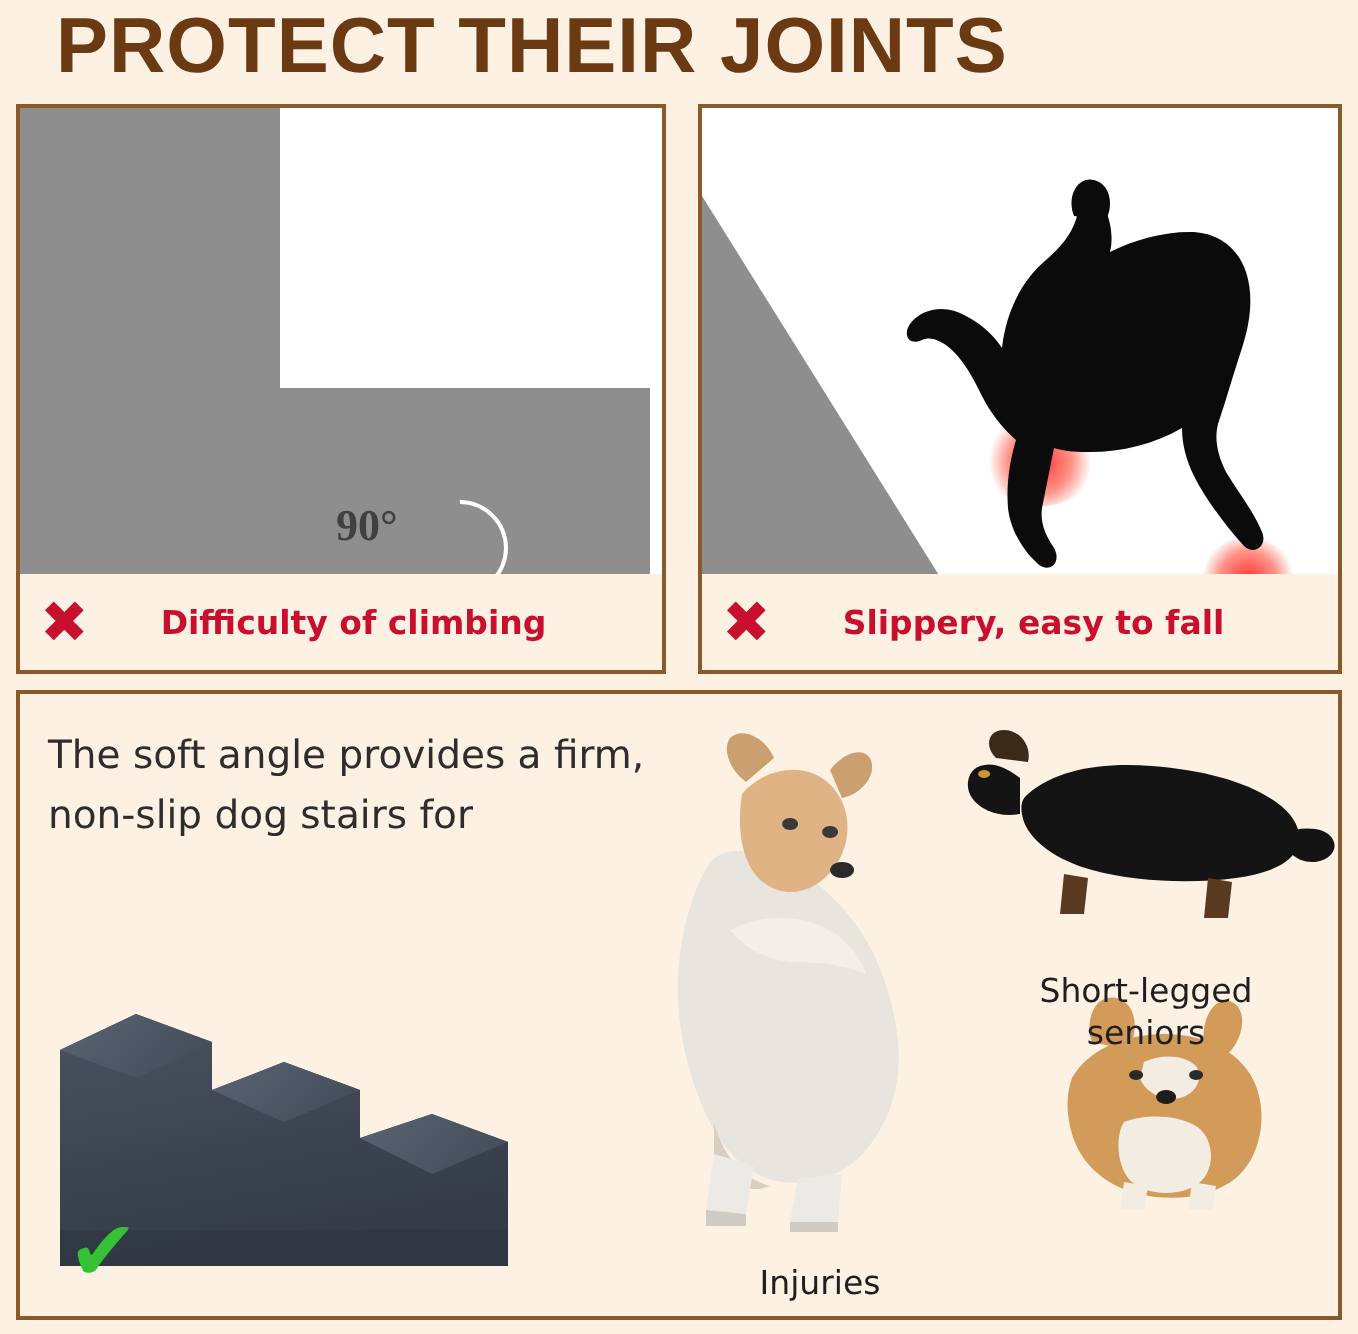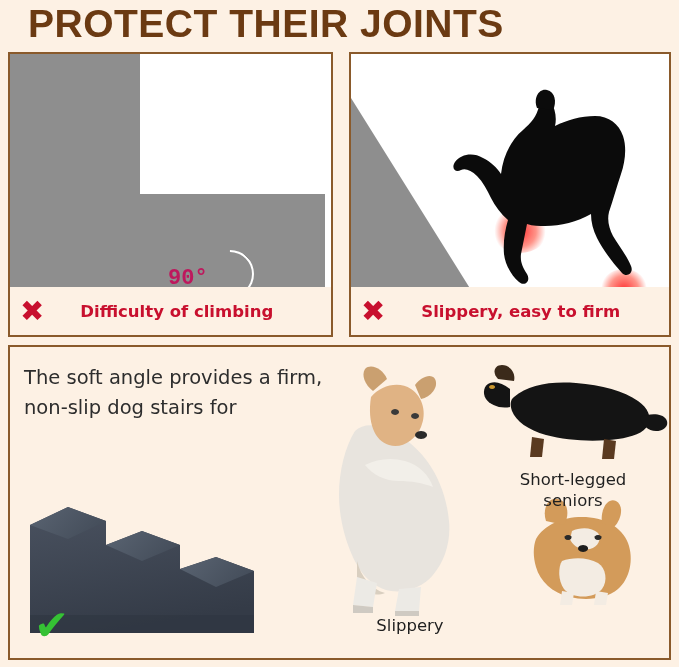--- a/index.html
+++ b/index.html
@@ -39,25 +39,25 @@
 
   
   .step-shape{
     position:absolute;
     background:#8e8e8e;
   }
   #step-low  { left:0px;  top:140px; width:315px; height:145px;}
   #step-high { left:0px;  top:0px;   width:130px; height:145px;}
   .angle-label{
     position:absolute;
-    left:158px;top:212px;
-    color:#be185d;
+    left:158px;top:196px;
+    color:#404040;
     font-size:22px;
     font-weight:bold;
-    font-family:Liberation Mono, monospace;
+    font-family:Liberation Serif, serif;
   }
   .angle-arc{
     position:absolute;
     left:196px;top:196px;
     width:44px;height:44px;
     border:2px solid #ffffff;
     border-radius:50%;
     border-left-color:transparent;
     border-bottom-color:transparent;
     transform:rotate(45deg);
@@ -129,20 +129,21 @@
     line-height:1;
     font-family:"DejaVu Sans", sans-serif;
   }
   .lbl{
     position:absolute;
     color:#1f1f1f;
     font-size:16.5px;
     text-align:center;
     font-family:"DejaVu Sans", sans-serif;
     line-height:21px;
+    margin-top:16px;
   }
   #lbl-short{ left:488px; top:122px; width:150px;}
   #lbl-inj  { left:330px; top:268px; width:140px;}
   #lbl-old  { left:470px; top:268px; width:190px;}
 </style>
 </head>
 <body>
 
 <div class="page">
 
@@ -166,21 +167,21 @@
     <div class="glow" id="glow1"></div>
     <div class="glow" id="glow2"></div>
 
     <svg class="dogsil" width="322" height="285" viewBox="0 0 322 285">
       <path fill="#0b0b0b" d="M150 120 C152 102 160 86 172 76 C180 69 186 62 188 52 C190 44 196 42 200 48 C204 54 206 64 204 72 C216 66 230 62 244 62 C258 62 268 70 272 82 C276 94 274 108 270 120 C266 132 262 146 258 158 C256 166 258 174 262 182 C268 192 276 202 280 212 C283 219 276 224 271 219 C262 209 252 196 246 184 C242 176 240 168 240 160 C226 168 210 172 194 172 C188 172 182 172 176 170 C174 180 172 190 170 200 C169 208 172 214 176 220 C180 227 174 233 168 228 C160 221 154 210 153 200 C152 188 154 176 157 166 C150 160 144 152 140 144 C136 136 132 128 126 122 C120 116 114 114 110 116 C104 119 100 114 104 108 C110 100 122 98 132 104 C140 108 146 114 150 120 Z"></path>
       <path fill="#0b0b0b" d="M186 54 C182 44 188 34 196 36 C204 38 206 48 202 56 Z"></path>
     </svg>
 
     <div class="caption">
       <span class="x-mark">✖</span>
-      <span class="cap-text">Slippery, easy to firm</span>
+      <span class="cap-text">Slippery, easy to fall</span>
     </div>
   </div>
 
   <div class="panel" id="panel-main">
 
     <div class="main-text">
       <div>The soft angle provides a firm,</div>
       <div>non-slip dog stairs for</div>
     </div>
 
@@ -240,16 +241,16 @@
       <path fill="#2a2a2a" d="M96 48 a3.5 2.5 0 1 0 0.1 0 Z"></path>
       <path fill="#1d1d1d" d="M81 58 a5 3.5 0 1 0 0.1 0 Z"></path>
       <path fill="#f3ece3" d="M60 104 L58 118 L70 118 L72 106 Z"></path>
       <path fill="#f3ece3" d="M94 104 L92 118 L104 118 L106 106 Z"></path>
     </svg>
 
     <div class="lbl" id="lbl-short">
       <div>Short-legged</div>
       <div>seniors</div>
     </div>
-    <div class="lbl" id="lbl-inj">Slippery</div>
+    <div class="lbl" id="lbl-inj">Injuries</div>
   </div>
 
 </div>
 
 </body></html>

